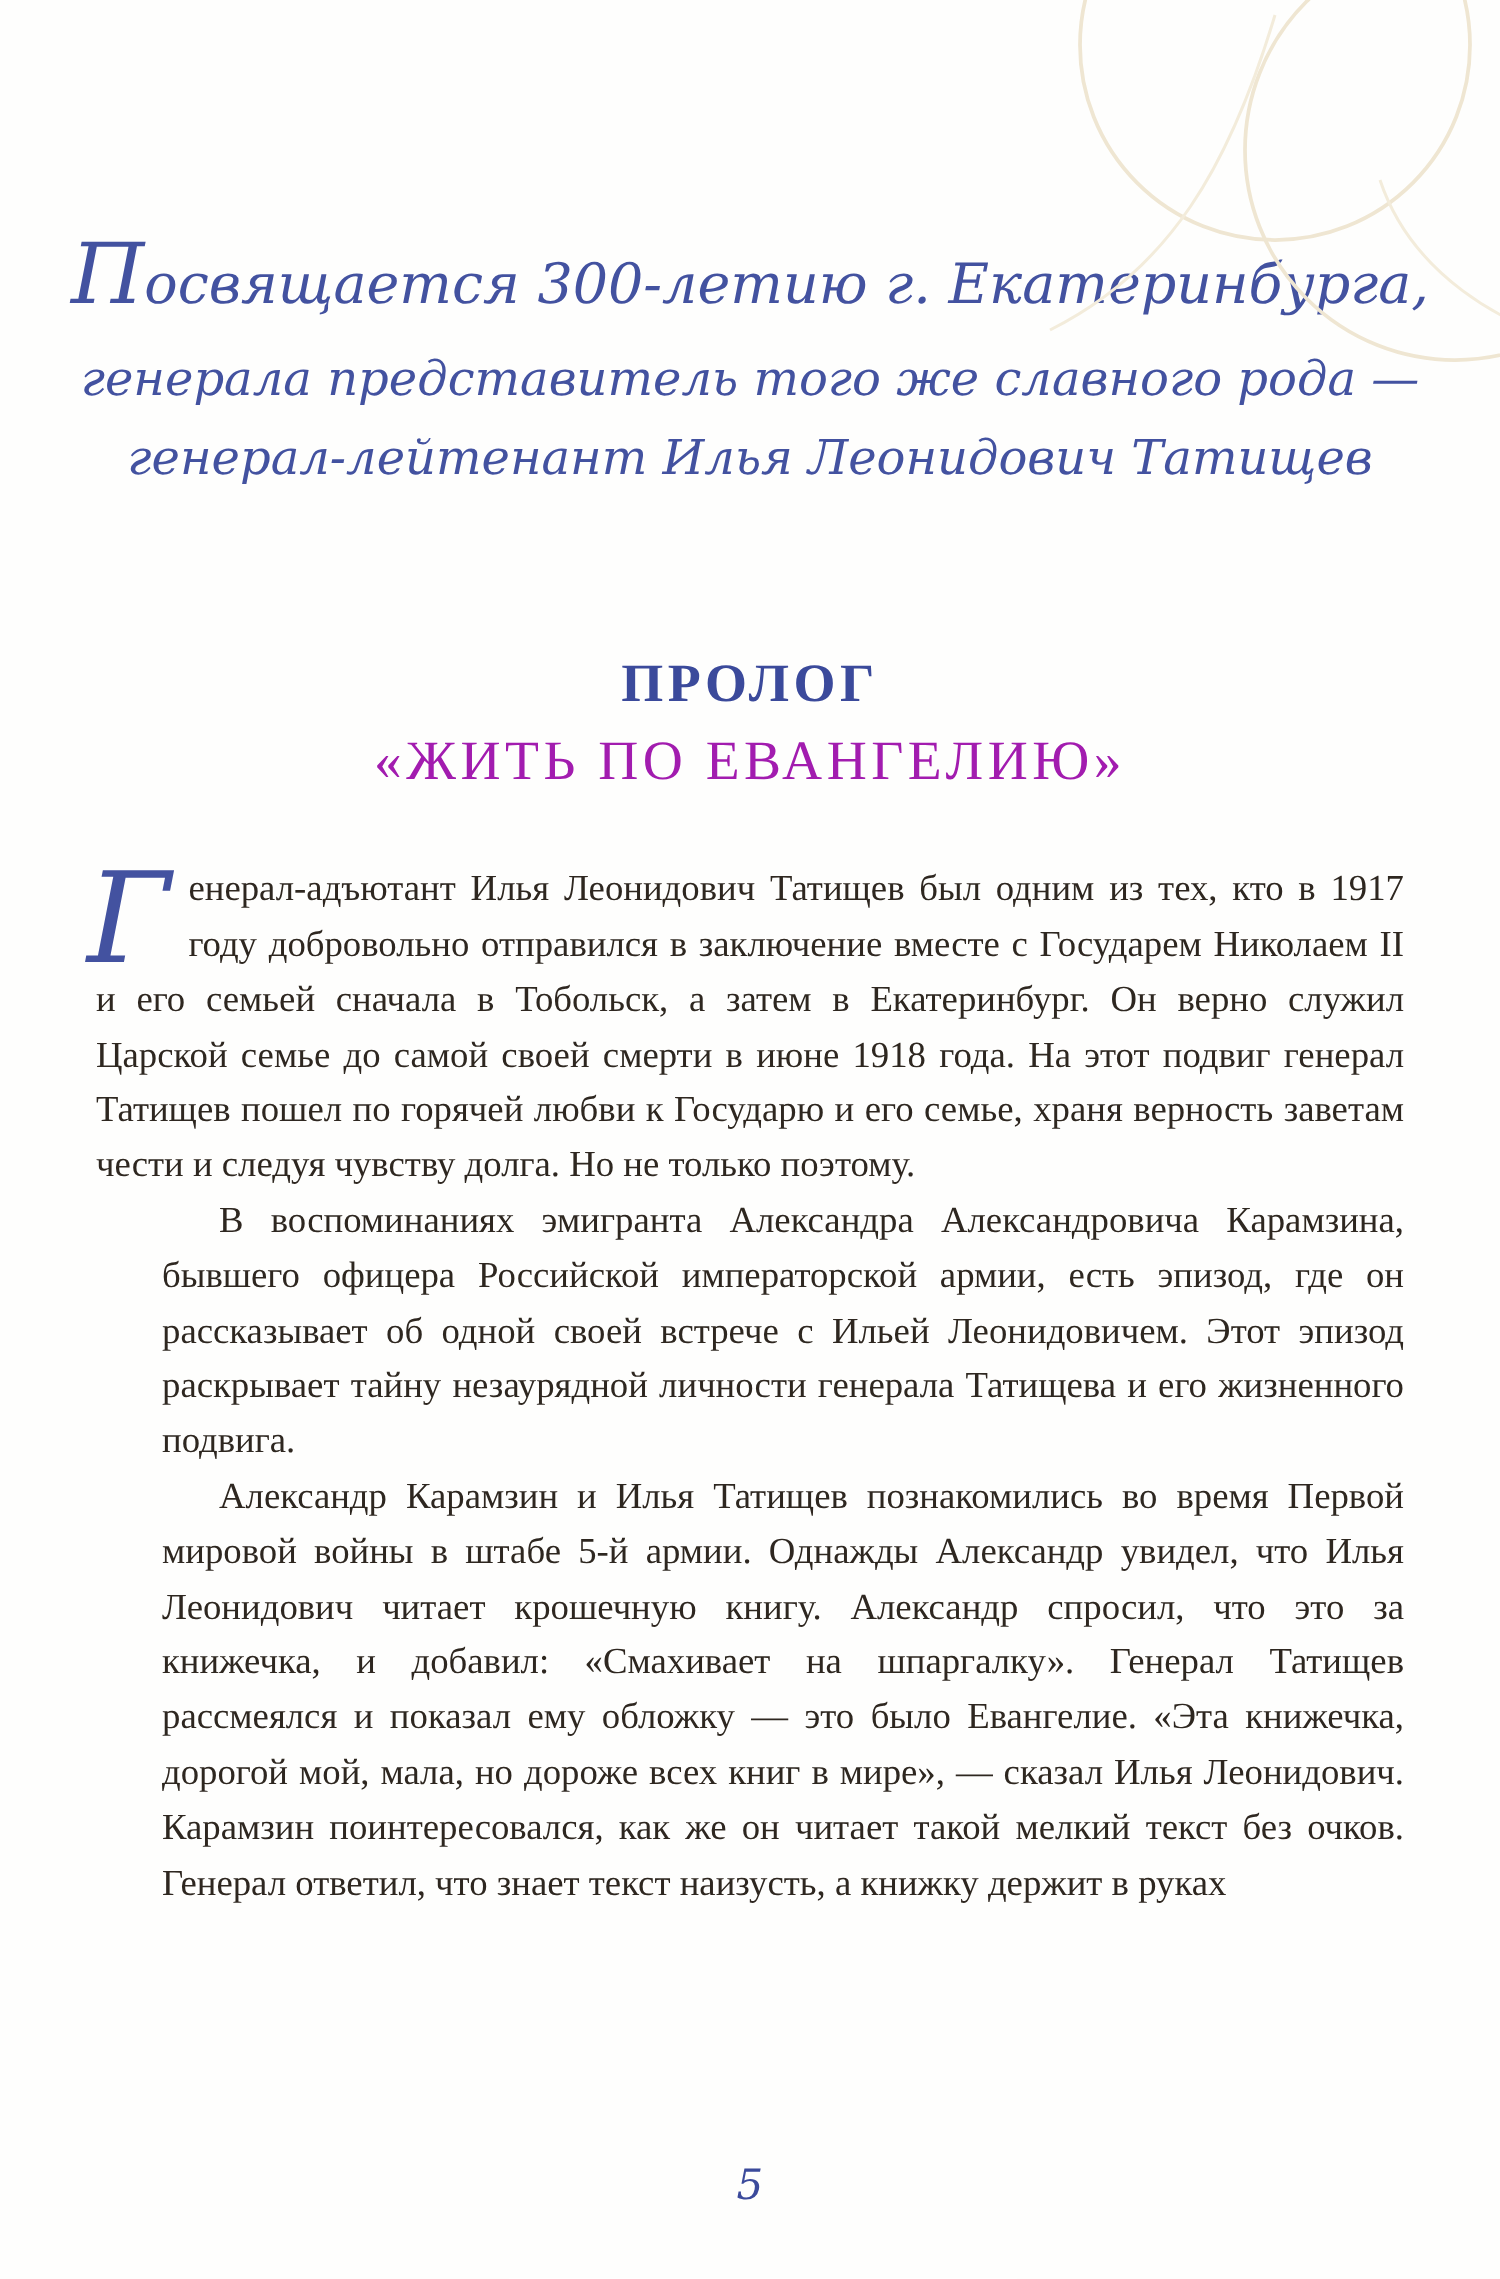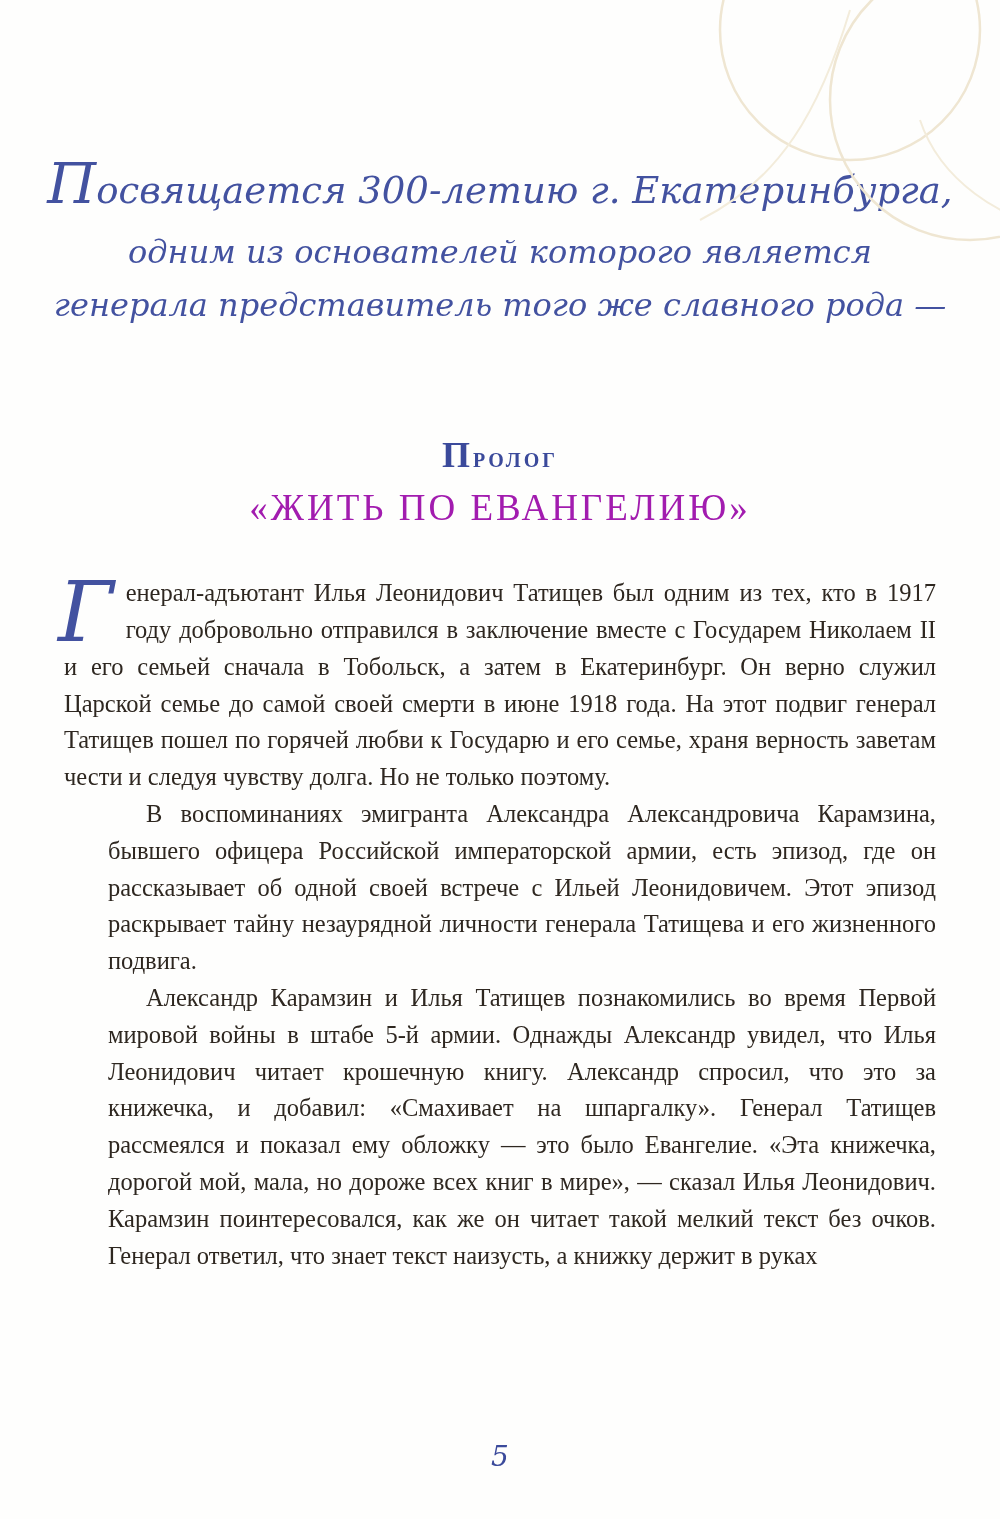--- a/index.html
+++ b/index.html
@@ -43,21 +43,21 @@
   .ded-first::first-letter {
     font-size: 56px;
   }
   
   .prologue {
     margin: 102px 0 0 0;
     text-align: center;
     color: #3b4a9b;
     font-family: "Liberation Serif", serif;
     font-weight: bold;
-    font-size: 20px;
+    font-size: 36px;
     letter-spacing: 3px;
     text-transform: uppercase;
   }
   .prologue::first-letter {
     font-size: 36px;
   }
   
   .chapter-title {
     margin: 10px 0 0 0;
     text-align: center;
@@ -113,22 +113,22 @@
 
   <svg class="ornament" viewBox="0 0 420 300" fill="none" xmlns="http://www.w3.org/2000/svg">
     <circle cx="210" cy="60" r="130" stroke="#efe6d2" stroke-width="2.5" fill="none"></circle>
     <circle cx="330" cy="130" r="140" stroke="#efe6d2" stroke-width="2.5" fill="none"></circle>
     <path d="M 60 250 C 140 210, 180 140, 210 40" stroke="#f3ecdb" stroke-width="2" fill="none"></path>
     <path d="M 420 260 C 360 250, 300 210, 280 150" stroke="#f3ecdb" stroke-width="2" fill="none"></path>
   </svg>
 
   <div class="dedication">
     <div class="ded-line ded-first">Посвящается 300-летию г. Екатеринбурга,</div>
-    <div class="ded-line">одним из основателей которого является</div>
     <div class="ded-line">генерала представитель того же славного рода —</div>
+    <div class="ded-line">генерал-лейтенант Илья Леонидович Татищев</div>
   </div>
 
   <h2 class="prologue">Пролог</h2>
 
   <h1 class="chapter-title">«ЖИТЬ ПО ЕВАНГЕЛИЮ»</h1>
 
   <div class="body-text">
     <p>
       <span class="drop-cap">Г</span><span>енерал-адъютант Илья Леонидович Татищев был одним из тех, кто в 1917 году добровольно отправился в заключение вместе с Государем Николаем II и его семьей сначала в Тобольск, а затем в Екатеринбург. Он верно служил Царской семье до самой своей смерти в июне 1918 года. На этот подвиг генерал Татищев пошел по горячей любви к Государю и его семье, храня верность заветам чести и следуя чувству долга. Но не только поэтому.</span>
     </p>

